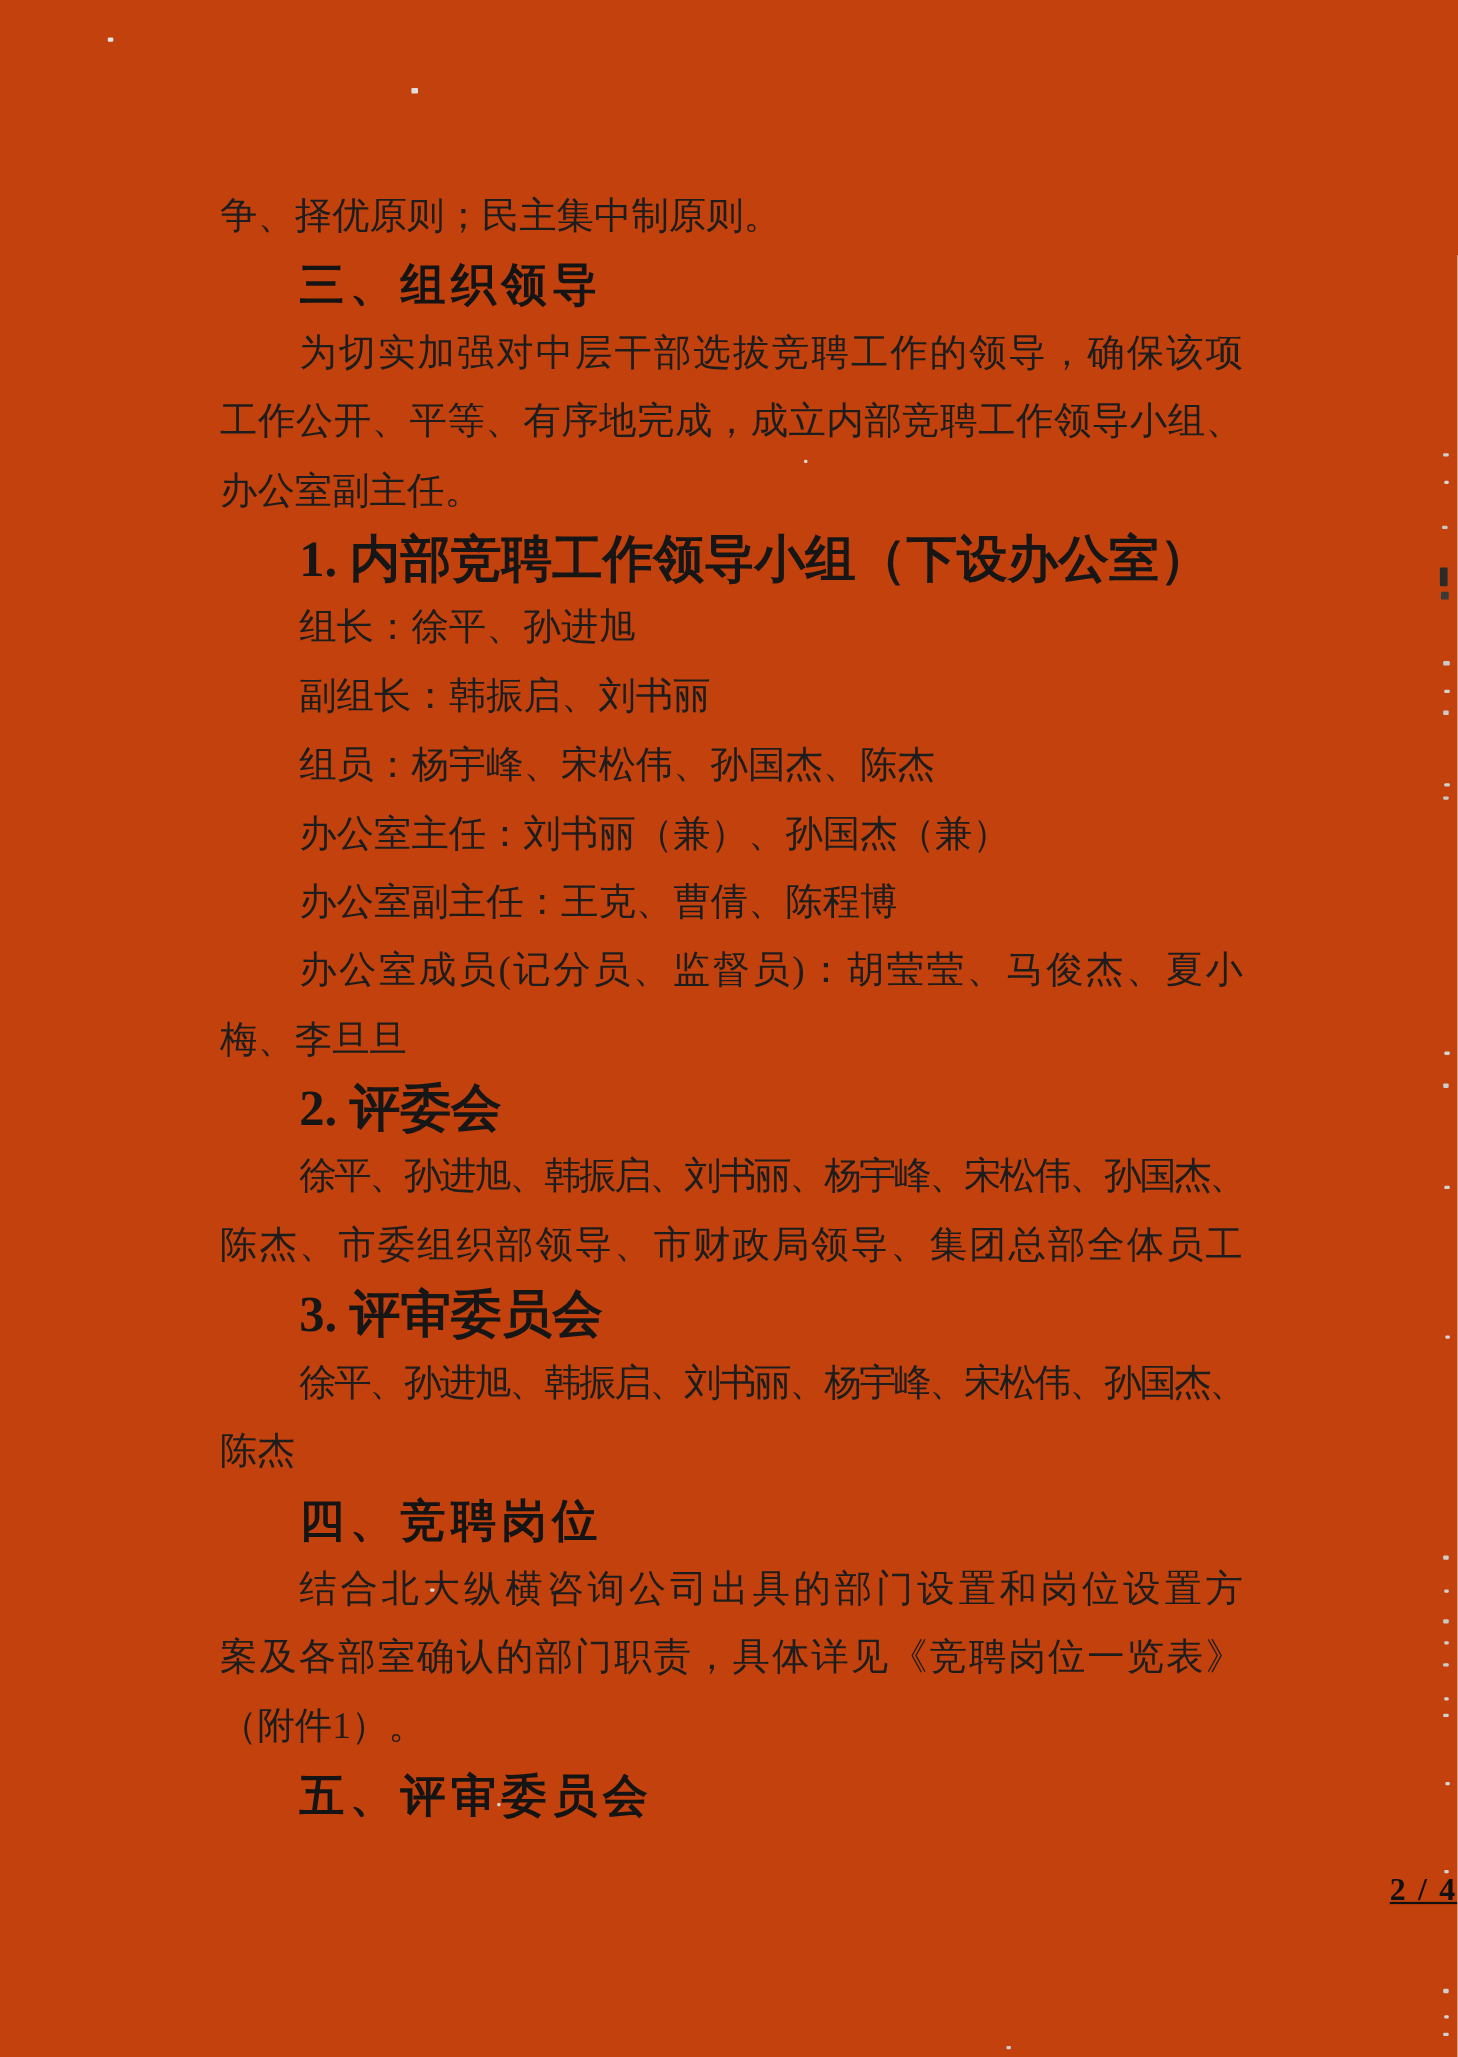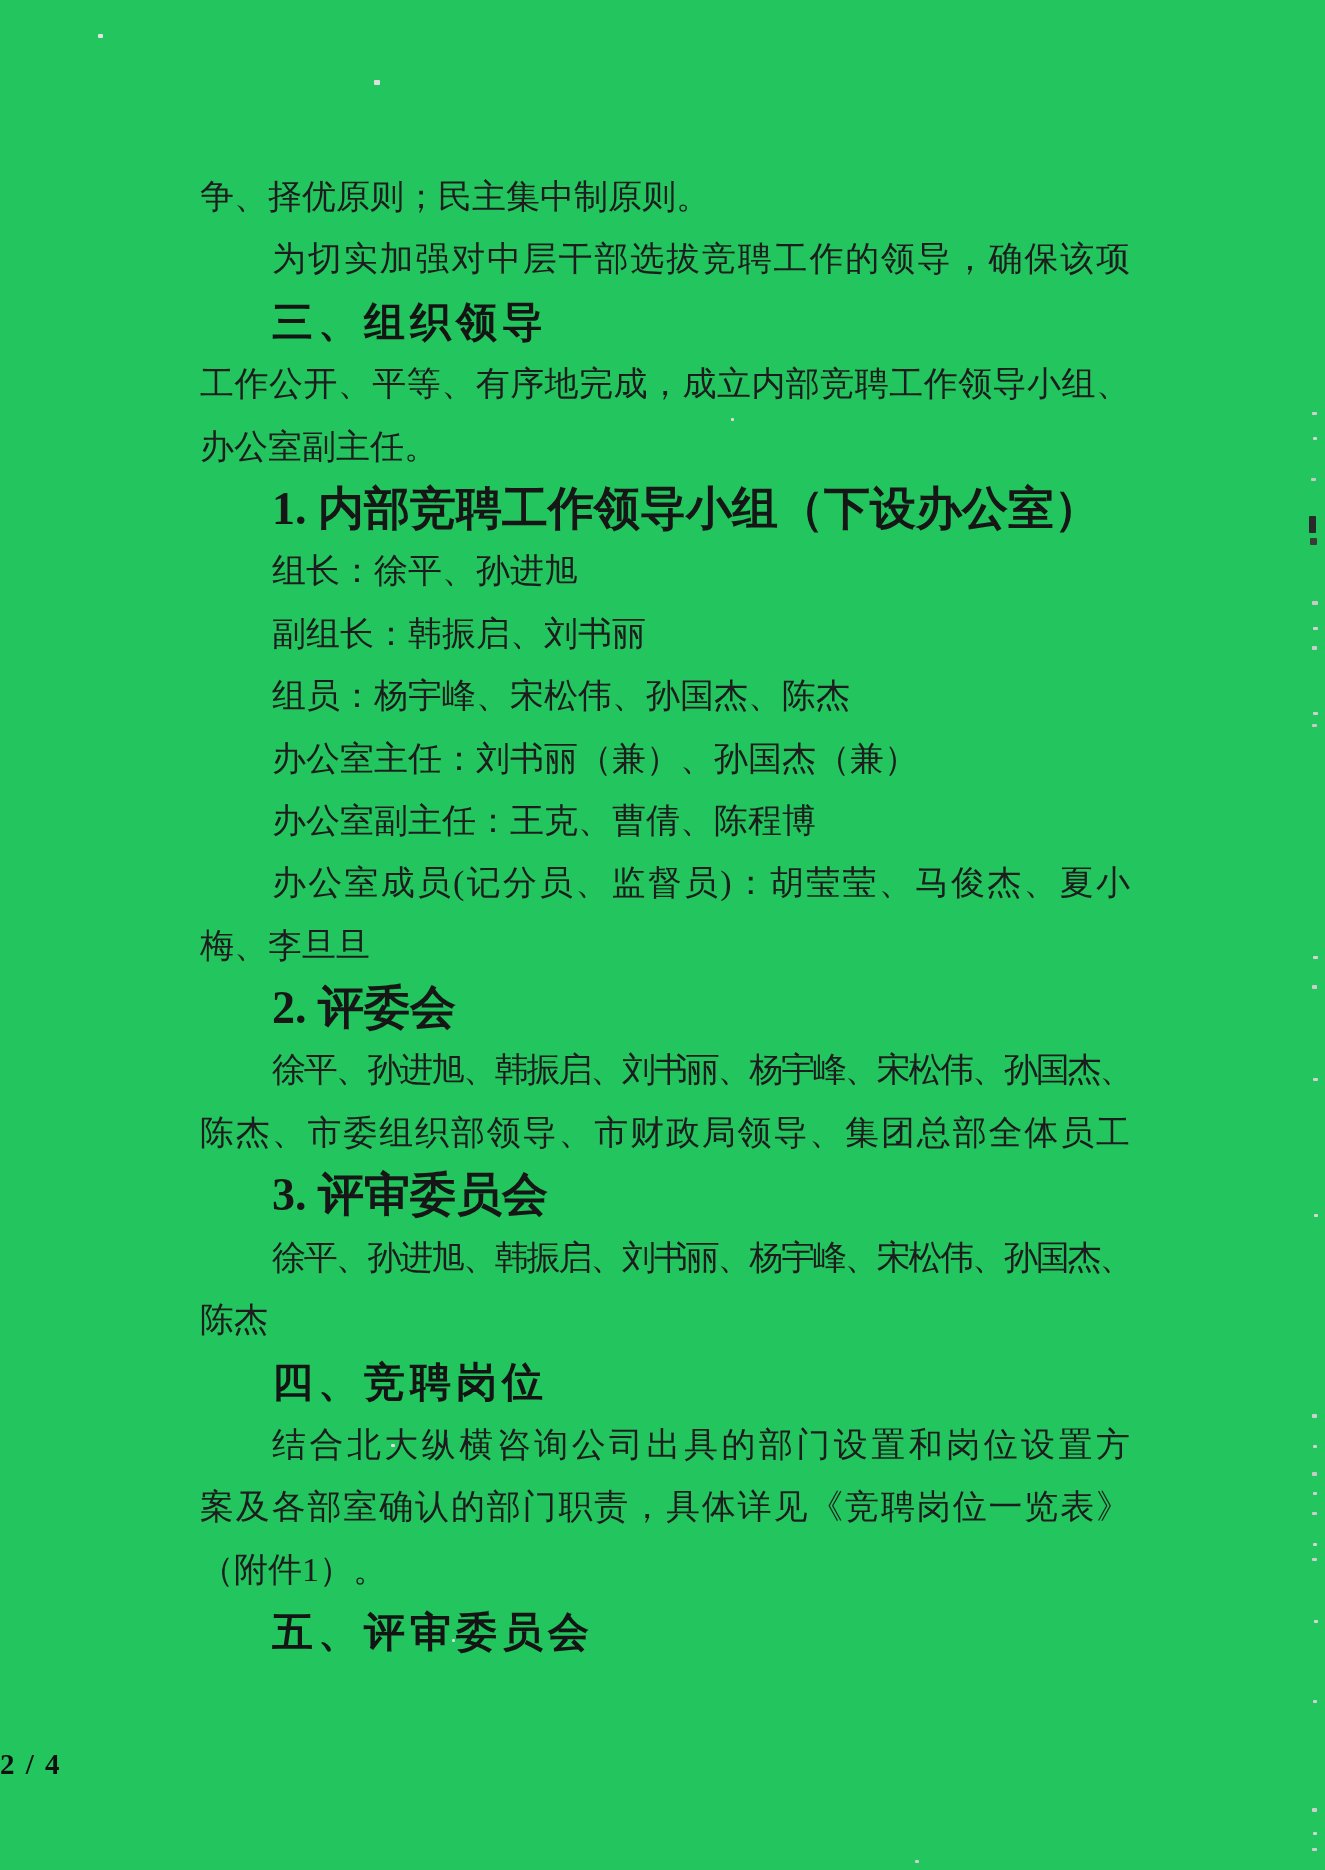--- a/index.html
+++ b/index.html
@@ -1,20 +1,20 @@
 <!DOCTYPE html>
 <html><head>
 <meta charset="utf-8">
 <style>
   html,body{margin:0;padding:0;background:#e9e9e9;}
   .sheet{
     position:relative;
     width:1325px;height:1870px;
     margin:0 auto;
-    background:#22c55e;
+    background:#c2410c;
     overflow:hidden;
     font-family:"Liberation Serif","DejaVu Serif",serif;
     color:#1d1d1d;
   }
   .content{
     position:absolute;
     left:200px;top:166px;
     width:930px;
   }
   .line{
@@ -39,39 +39,40 @@
     color:#141414;
   }
   .line.sh{
     font-weight:700;
     font-size:46px;
     color:#161616;
   }
   .line.tight{ letter-spacing:-3.4px; }
   .footer{
     position:absolute;
-    left:0;top:1748px;
+    left:0;top:1702px;
     width:100%;
-    text-align:left;
+    text-align:right;
     font-weight:700;
     font-size:29px;
     letter-spacing:2px;
     color:#111;
+    text-decoration:underline;
   }
   .speck{ position:absolute; border-radius:1px; }
 </style>
 </head>
 <body>
 
 <div class="sheet">
 
   <div class="content">
     <div class="line">争、择优原则；民主集中制原则。</div>
+    <div class="line in h">三、组织领导</div>
     <div class="line in j">为切实加强对中层干部选拔竞聘工作的领导，确保该项</div>
-    <div class="line in h">三、组织领导</div>
     <div class="line j">工作公开、平等、有序地完成，成立内部竞聘工作领导小组、</div>
     <div class="line">办公室副主任。</div>
     <div class="line in sh">1. 内部竞聘工作领导小组（下设办公室）</div>
     <div class="line in">组长：徐平、孙进旭</div>
     <div class="line in">副组长：韩振启、刘书丽</div>
     <div class="line in">组员：杨宇峰、宋松伟、孙国杰、陈杰</div>
     <div class="line in">办公室主任：刘书丽（兼）、孙国杰（兼）</div>
     <div class="line in">办公室副主任：王克、曹倩、陈程博</div>
     <div class="line in j">办公室成员(记分员、监督员)：胡莹莹、马俊杰、夏小</div>
     <div class="line">梅、李旦旦</div>

